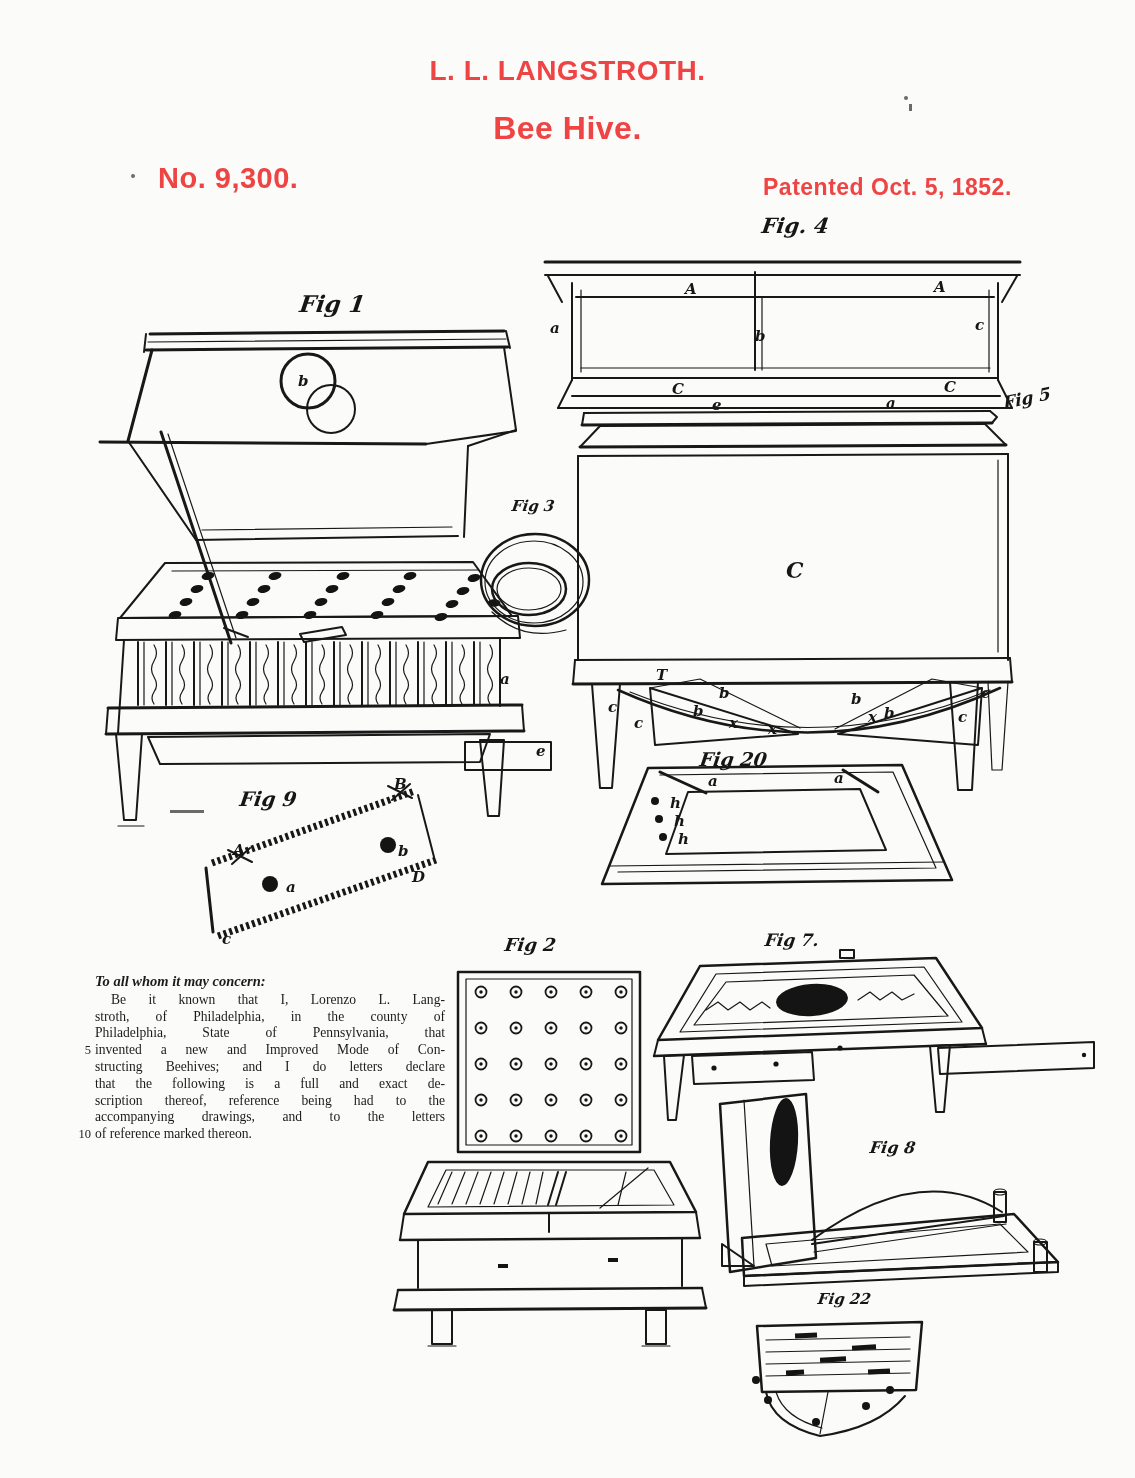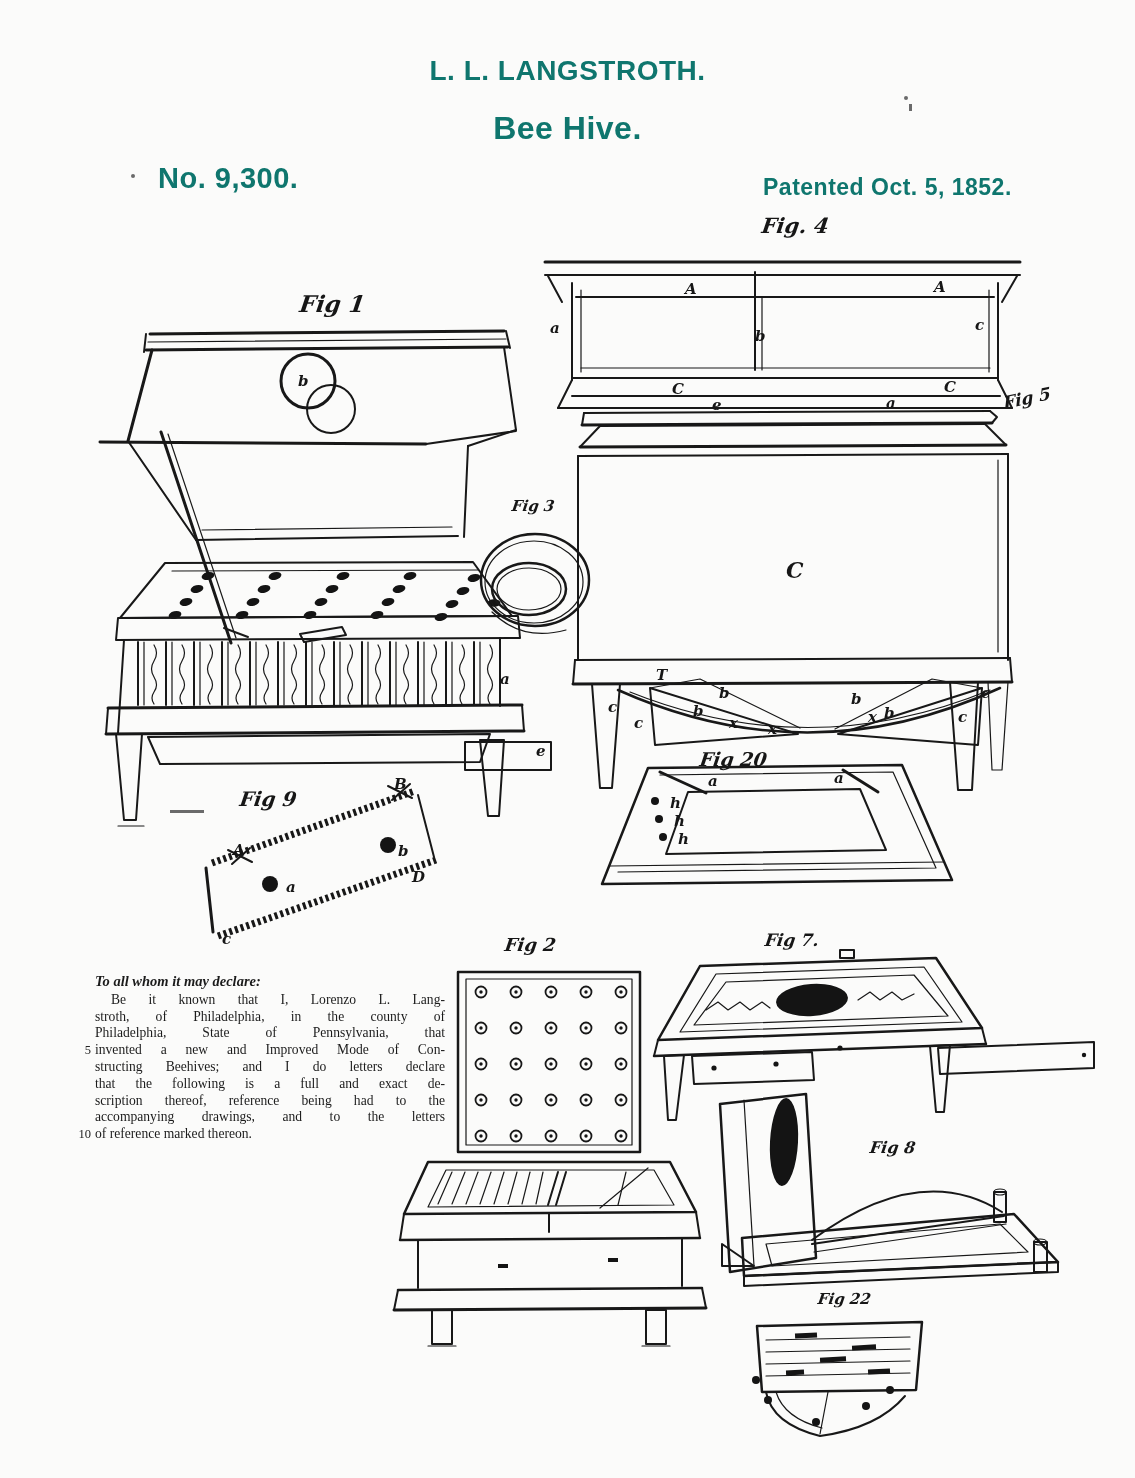--- a/index.html
+++ b/index.html
@@ -6,21 +6,21 @@
   body{
     width:1135px;height:1478px;position:relative;
     background:#fbfbfa;color:#161616;
     font-family:"Liberation Serif", serif;
     overflow:hidden;
   }
   .abs{position:absolute;}
   
   .pat-head{
     font-family:"Liberation Sans", sans-serif;
-    font-weight:bold;letter-spacing:.5px;color:#0f766e;
+    font-weight:bold;letter-spacing:.5px;color:#ef4444;
     white-space:nowrap;
   }
   .inventor{left:0;right:0;top:55px;text-align:center;font-size:28px;}
   .invention{left:0;right:0;top:110px;text-align:center;font-size:32px;}
   .patnum{left:158px;top:162px;font-size:29px;}
   .patdate{left:763px;top:162px;font-size:23px;margin-top:12px;}
   
   .fig-caption{
     font-family:"DejaVu Serif", serif;font-style:italic;font-weight:700;
     color:#161616;white-space:nowrap;transform:skewX(-8deg);
@@ -62,21 +62,21 @@
 <div class="abs fig-caption" style="left:1003px;top:388px;font-size:17px;transform:rotate(-12deg) skewX(-8deg);">Fig 5</div>
 <div class="abs fig-caption" style="left:512px;top:497px;font-size:15px;">Fig 3</div>
 <div class="abs fig-caption" style="left:240px;top:787px;font-size:20px;">Fig 9</div>
 <div class="abs fig-caption" style="left:700px;top:748px;font-size:19px;">Fig 20</div>
 <div class="abs fig-caption" style="left:505px;top:934px;font-size:18px;">Fig 2</div>
 <div class="abs fig-caption" style="left:765px;top:930px;font-size:17px;">Fig 7.</div>
 <div class="abs fig-caption" style="left:870px;top:1138px;font-size:16px;">Fig 8</div>
 <div class="abs fig-caption" style="left:818px;top:1290px;font-size:15px;">Fig 22</div>
 
 <div class="abs spec">
-  <div class="salutation">To all whom it may declare:</div>
+  <div class="salutation">To all whom it may concern:</div>
   <div class="spec-line indent">
       <span class="lnum"></span>
       <span class="ltext">Be it known that I, Lorenzo L. Lang-</span>
     </div>
   <div class="spec-line">
       <span class="lnum"></span>
       <span class="ltext">stroth, of Philadelphia, in the county of</span>
     </div>
   <div class="spec-line">
       <span class="lnum"></span>

